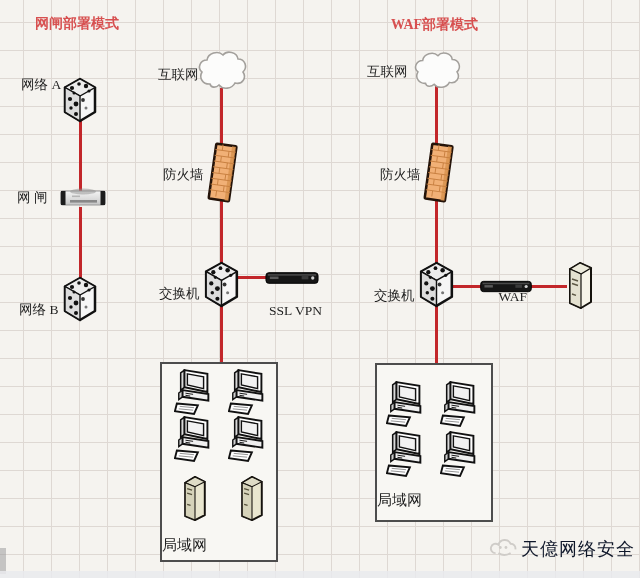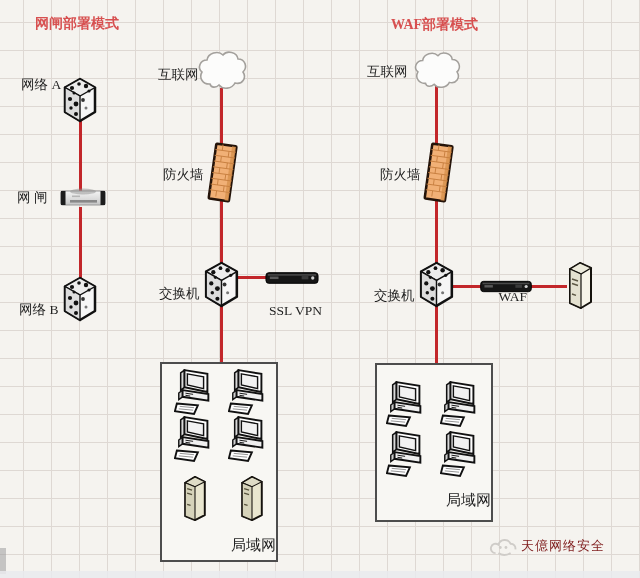--- a/index.html
+++ b/index.html
@@ -8,23 +8,23 @@
   .grid{position:absolute;inset:0;z-index:0;
         background-image:linear-gradient(to right,#ded8d3 1px,transparent 1px),
                          linear-gradient(to bottom,#ded8d3 1px,transparent 1px);
         background-size:28px 28px;background-position:-5px -6px;}
   .vline,.hline{position:absolute;background:#c2262a;z-index:1}
   .vline{width:3px}.hline{height:3px}
   .icon{position:absolute;z-index:2;line-height:0}
   .lbl{position:absolute;z-index:3;font-size:13.5px;color:#1f1f1f;white-space:nowrap}
   .title{position:absolute;z-index:3;font-size:14px;font-weight:bold;color:#d75050;white-space:nowrap}
   .lanbox{position:absolute;z-index:2;background:#f8f7f3;border:2px solid #4d4d4d;box-sizing:border-box}
-  .lanlabel{position:absolute;left:0;width:100%;text-align:right;font-size:15px;color:#1f1f1f;z-index:3}
+  .lanlabel{position:absolute;left:0;width:100%;text-align:left;font-size:15px;color:#1f1f1f;z-index:3}
   .ctr{text-align:right}
-  .wm-text{position:absolute;z-index:3;font-size:13px;color:#7f1d1d;letter-spacing:1px;white-space:nowrap}
+  .wm-text{position:absolute;z-index:3;font-size:18px;color:#0f172a;letter-spacing:1px;white-space:nowrap}
   .botband{position:absolute;left:0;bottom:0;width:640px;height:7px;background:#e9eaed;opacity:.85;z-index:1}
   .smudge{position:absolute;left:0;top:548;width:6px;height:26px;background:#9c9c9e;opacity:.55;z-index:1}
 </style>
 </head>
 <body>
 
 <svg width="0" height="0" style="position:absolute" aria-hidden="true">
   <defs>
     <linearGradient id="gapGrad" x1="0" y1="0" x2="0" y2="1">
       <stop offset="0" stop-color="#f4f4f4"></stop>

